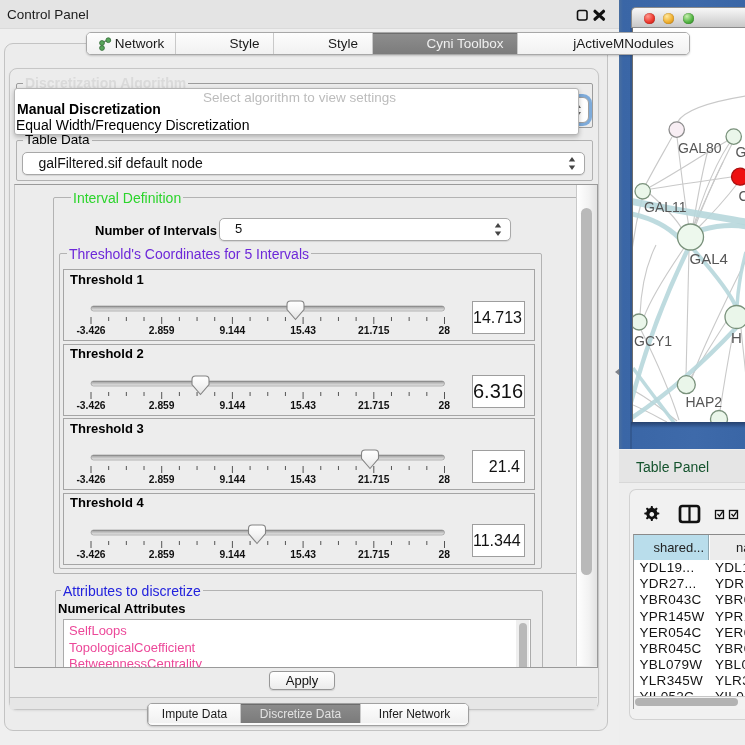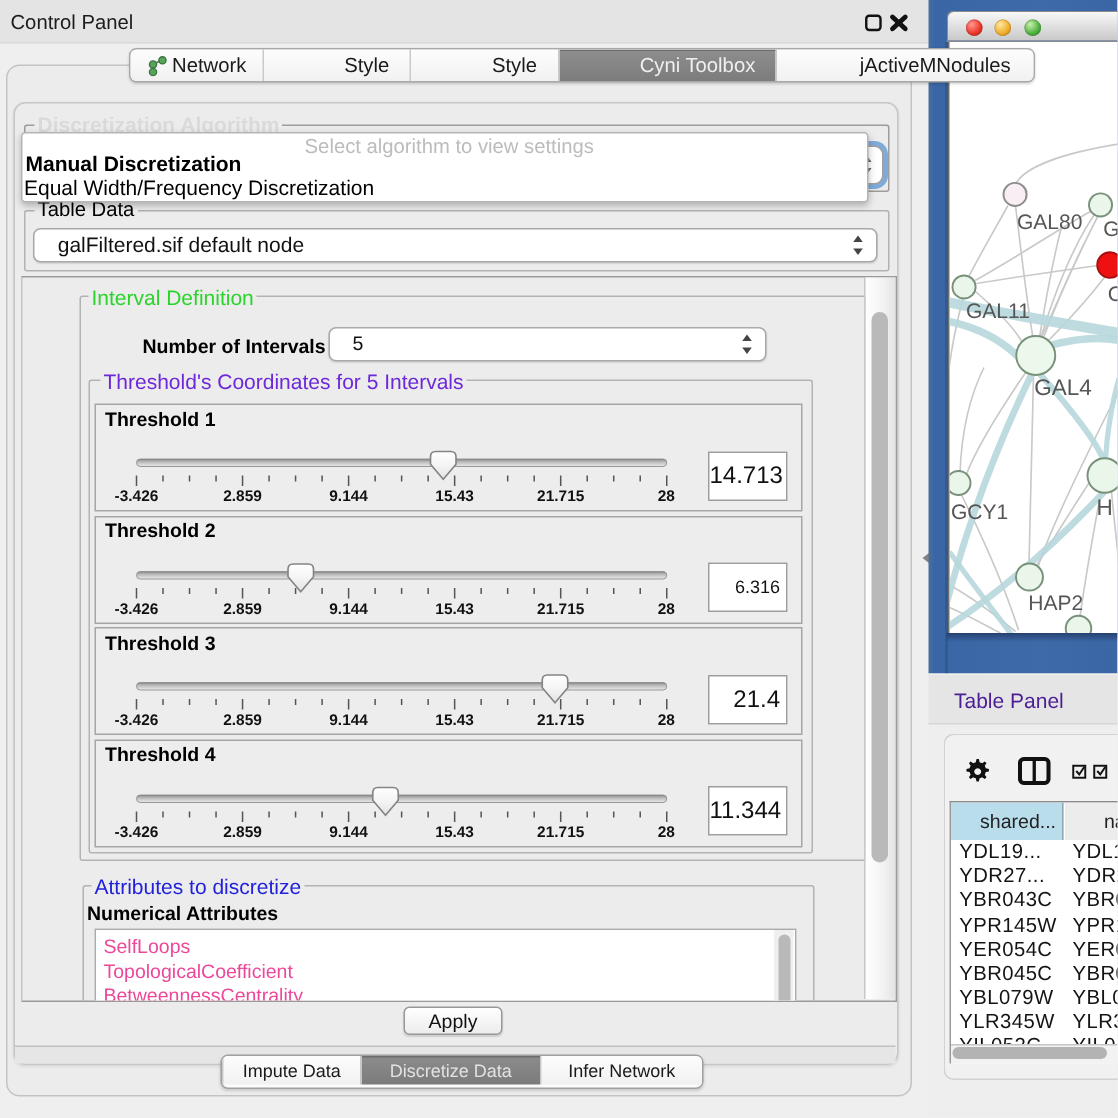--- a/index.html
+++ b/index.html
@@ -89,21 +89,21 @@
        border:1px solid #b5b5b5;border-radius:3px;box-shadow:0 2px 5px rgba(0,0,0,0.25);z-index:40;">
     <div style="position:absolute;left:3px;top:1px;width:100%;text-align:center;font-size:13.5px;color:#bcbcbc;">Select algorithm to view settings</div>
     <div style="position:absolute;left:2px;top:11.5px;font-size:14px;font-weight:bold;color:#000;">Manual Discretization</div>
     <div style="position:absolute;left:1px;top:28px;font-size:14px;color:#000;">Equal Width/Frequency Discretization</div>
   </div>
 
   <div class="abs" id="scrollarea" style="left:14px;top:184px;width:582px;height:482px;background:#ececec;
        border-top:1px solid #9a9a9a;border-bottom:1px solid #9a9a9a;border-right:1px solid #9a9a9a;border-left:1px solid #c4c4c4;overflow:hidden;">
 
   <div class="abs" style="left:38px;top:12px;width:523px;height:375px;border:1px solid #b3b3b3;border-radius:2px;"></div>
-  <div class="gtitle" style="left:44px;top:5px;color:#2bd42b;">Interval Definition</div>
+  <div class="gtitle" style="left:56px;top:5px;color:#2bd42b;">Interval Definition</div>
   <div class="blab abs" style="left:80px;top:38px;">Number of Intervals</div>
   <div class="abs" style="left:204px;top:33px;width:290px;height:21px;border-radius:5px;background:#fff;border:1px solid #a9a9a9;box-shadow:0 1px 1px rgba(0,0,0,0.1);">
     <span style="position:absolute;left:15px;top:2px;font-size:13px;color:#111;">5</span>
     <svg style="position:absolute;right:8px;top:3px" width="8" height="15" viewBox="0 0 8 15">
           <path d="M4,1 L7.2,5.4 L0.8,5.4 Z" fill="#444"></path>
           <path d="M4,14 L7.2,9.6 L0.8,9.6 Z" fill="#444"></path>
         </svg>
   </div>
   <div class="abs" style="left:44px;top:68px;width:481px;height:314px;border:1px solid #b3b3b3;border-radius:2px;"></div>
   <div class="gtitle" style="left:52px;top:61px;color:#6d28d9;">Threshold's Coordinates for 5 Intervals</div>
@@ -193,21 +193,21 @@
         <line x1="363.82" y1="48" x2="363.82" y2="52" stroke="#555" stroke-width="1"></line>
         <line x1="381.50" y1="48" x2="381.50" y2="55" stroke="#555" stroke-width="1"></line>
         <text x="28.0" y="65" font-size="10.3" font-weight="bold" font-family="Liberation Sans" fill="#111" text-anchor="middle">-3.426</text>
         <text x="98.7" y="65" font-size="10.3" font-weight="bold" font-family="Liberation Sans" fill="#111" text-anchor="middle">2.859</text>
         <text x="169.4" y="65" font-size="10.3" font-weight="bold" font-family="Liberation Sans" fill="#111" text-anchor="middle">9.144</text>
         <text x="240.1" y="65" font-size="10.3" font-weight="bold" font-family="Liberation Sans" fill="#111" text-anchor="middle">15.43</text>
         <text x="310.8" y="65" font-size="10.3" font-weight="bold" font-family="Liberation Sans" fill="#111" text-anchor="middle">21.715</text>
         <text x="381.2" y="65" font-size="10.3" font-weight="bold" font-family="Liberation Sans" fill="#111" text-anchor="middle">28</text>
         <path transform="translate(137.5,0)" d="M -8.5,40.5 L -8.5,35.5 Q -8.5,32 -5,32 L 5,32 Q 8.5,32 8.5,35.5 L 8.5,40.5 L 0,50.5 Z" fill="url(#th2)" stroke="#848484" stroke-width="1.1"></path>
       </svg>
-  <div class="abs" style="left:457px;top:190.0px;width:47px;height:31px;border:1px solid #9e9e9e;background:#fff;font-size:12px;color:#111;text-align:right;line-height:31px;padding-right:4px;">6.316</div>
+  <div class="abs" style="left:457px;top:190.0px;width:47px;height:31px;border:1px solid #9e9e9e;background:#fff;font-size:20px;color:#111;text-align:right;line-height:31px;padding-right:4px;">6.316</div>
   <div class="abs" style="left:48px;top:233.0px;width:470px;height:70px;border:1px solid #a5a5a5;background:#ededed;"></div>
   <div class="blab abs" style="left:55px;top:235.5px;">Threshold 3</div>
   <svg class="abs" style="left:48px;top:233.0px" width="470" height="70" viewBox="0 0 470 70">
         <defs>
           <linearGradient id="tg3" x1="0" y1="0" x2="0" y2="1">
             <stop offset="0" stop-color="#7e7e7e"></stop>
             <stop offset="0.3" stop-color="#b2b2b2"></stop>
             <stop offset="0.65" stop-color="#d0d0d0"></stop>
             <stop offset="1" stop-color="#ececec"></stop>
           </linearGradient>
@@ -387,21 +387,21 @@
   </div>
 
   <div class="abs" style="left:631px;top:422px;width:114px;height:6px;background:linear-gradient(#26416e,rgba(58,102,166,0));"></div>
 
   <svg class="abs" style="left:614px;top:368px;z-index:5" width="6" height="8" viewBox="0 0 6 8">
       <path d="M5.5,0.5 L1,4 L5.5,7.5 Z" fill="#6a6f77" opacity="0.85"></path>
     </svg>
 
   <div class="abs" style="left:619px;top:449px;width:126px;height:296px;background:#eeeeee;"></div>
   <div class="abs" style="left:619px;top:450px;width:126px;height:32px;background:#e5e5e5;border-bottom:1px solid #d8d8d8;">
-    <span style="position:absolute;left:17px;top:9px;font-size:14px;color:#4c1d95;">Table Panel</span>
+    <span style="position:absolute;left:17px;top:9px;font-size:14px;color:#14532d;">Table Panel</span>
   </div>
   <div class="abs" style="left:629px;top:489px;width:116px;height:229px;background:#f1f1f1;border:1px solid #d2d2d2;border-right:none;border-radius:7px 0 0 7px;"></div>
 
   <svg class="abs" style="left:641px;top:504px" width="104" height="20" viewBox="0 0 104 20">
     <g fill="#111">
       <path d="M10,2 l1.6,0 l0.45,2.1 a5.4,5.4 0 0 1 1.7,0.7 l1.8,-1.2 l1.15,1.15 l-1.2,1.8 a5.4,5.4 0 0 1 0.7,1.7 l2.1,0.45 l0,1.6 l-2.1,0.45 a5.4,5.4 0 0 1 -0.7,1.7 l1.2,1.8 l-1.15,1.15 l-1.8,-1.2 a5.4,5.4 0 0 1 -1.7,0.7 l-0.45,2.1 l-1.6,0 l-0.45,-2.1 a5.4,5.4 0 0 1 -1.7,-0.7 l-1.8,1.2 l-1.15,-1.15 l1.2,-1.8 a5.4,5.4 0 0 1 -0.7,-1.7 l-2.1,-0.45 l0,-1.6 l2.1,-0.45 a5.4,5.4 0 0 1 0.7,-1.7 l-1.2,-1.8 l1.15,-1.15 l1.8,1.2 a5.4,5.4 0 0 1 1.7,-0.7 Z M10.8,8.1 a2.3,2.3 0 1 0 0.001,0 Z"></path>
     </g>
     <rect x="39" y="2" width="19" height="16" rx="2.5" fill="none" stroke="#111" stroke-width="2.7"></rect>
     <line x1="48.5" y1="3" x2="48.5" y2="17" stroke="#111" stroke-width="2.2"></line>
     <g fill="none" stroke="#111" stroke-width="1.3">

